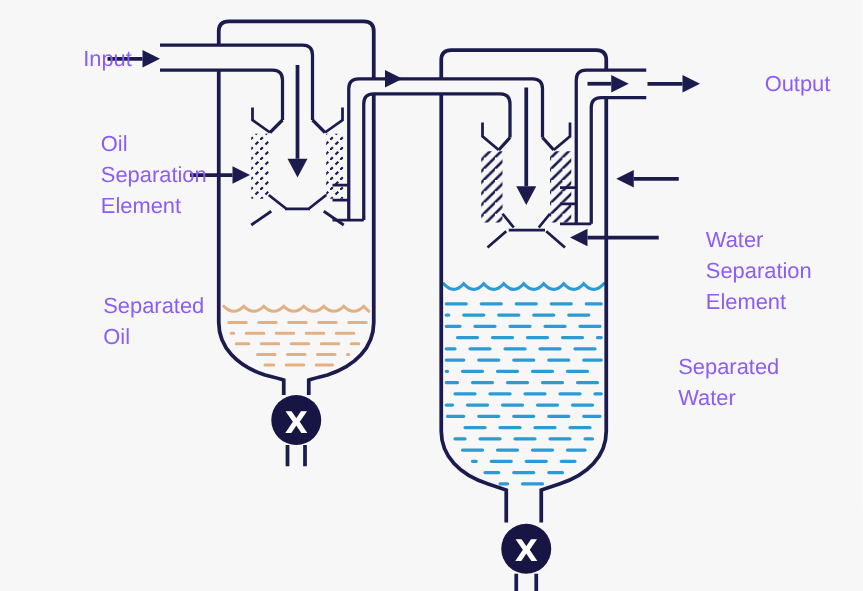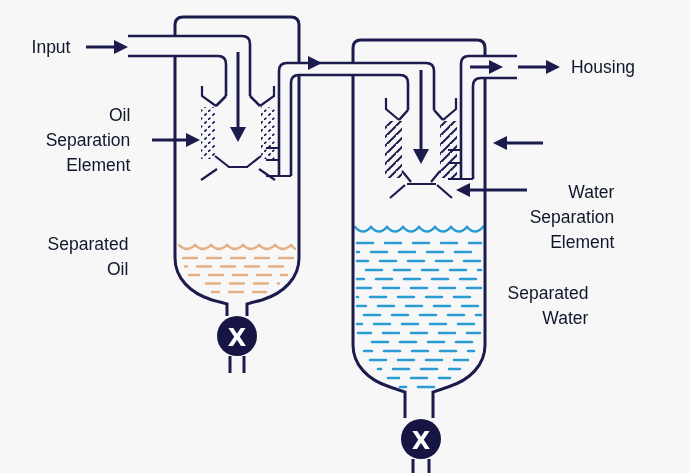--- a/index.html
+++ b/index.html
@@ -1,22 +1,23 @@
 <!DOCTYPE html>
 <html><head>
 <meta charset="utf-8">
 <style>
   html,body{margin:0;padding:0;}
   body{width:690px;height:473px;overflow:hidden;font-family:"Liberation Sans",sans-serif;}
   .stage{position:relative;width:690px;height:473px;background:#f7f7f8;}
   .stage svg{position:absolute;left:0;top:0;}
   .lbl{
-    position:absolute;color:#0f172a;font-size:17.5px;line-height:25px;
-    white-space:pre-line;text-align:right;transform:translate(-50%,-50%);
+    position:absolute;color:#8b5cf6;font-size:17.5px;line-height:25px;
+    white-space:pre-line;text-align:left;transform:translate(-50%,-50%);
     font-family:"Liberation Sans",sans-serif;
+    margin-left:35px;
   }
 </style>
 </head>
 <body>
 
 <div class="stage">
 
 <svg width="690" height="473" viewBox="0 0 690 473">
   <defs>
     <pattern id="hatchDots" width="8" height="8" patternUnits="userSpaceOnUse">
@@ -149,20 +150,20 @@
     </g>
   </g>
 </svg>
 
 <div class="lbl" style="left:51px;top:47px;">Input</div>
 <div class="lbl" style="left:88px;top:140px;">Oil
 Separation
 Element</div>
 <div class="lbl" style="left:88px;top:257px;">Separated
 Oil</div>
-<div class="lbl" style="left:603px;top:67px;">Housing</div>
+<div class="lbl" style="left:603px;top:67px;">Output</div>
 <div class="lbl" style="left:572px;top:217px;">Water
 Separation
 Element</div>
 <div class="lbl" style="left:548px;top:306px;">Separated
 Water</div>
 
 </div>
 
 </body></html>

